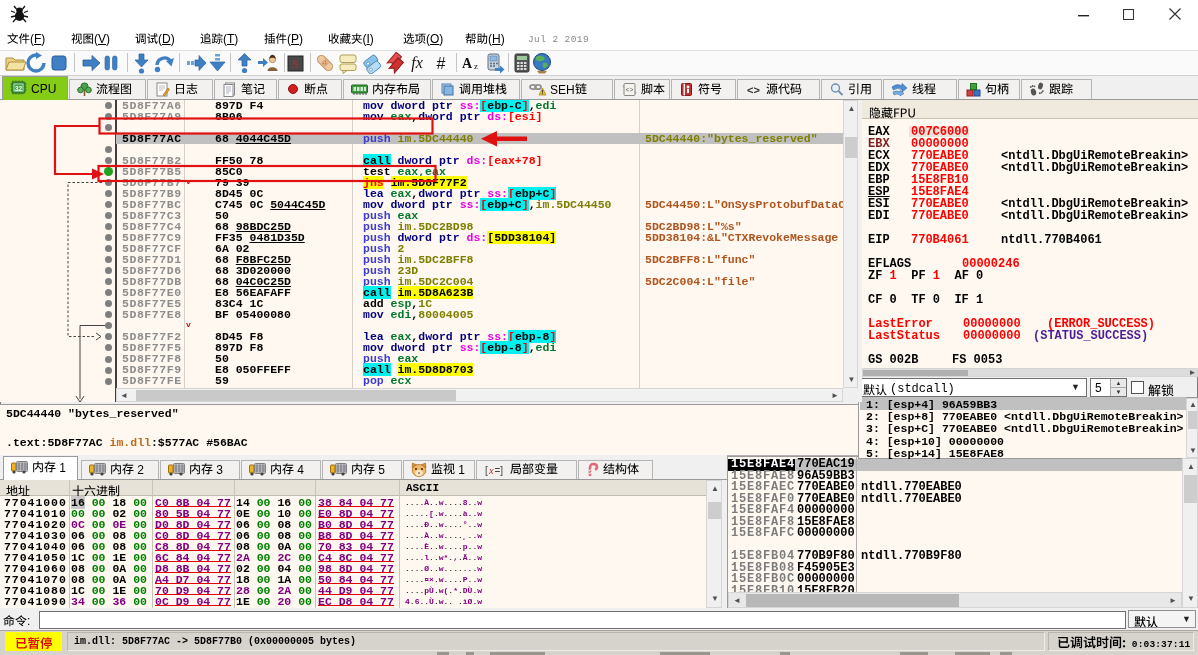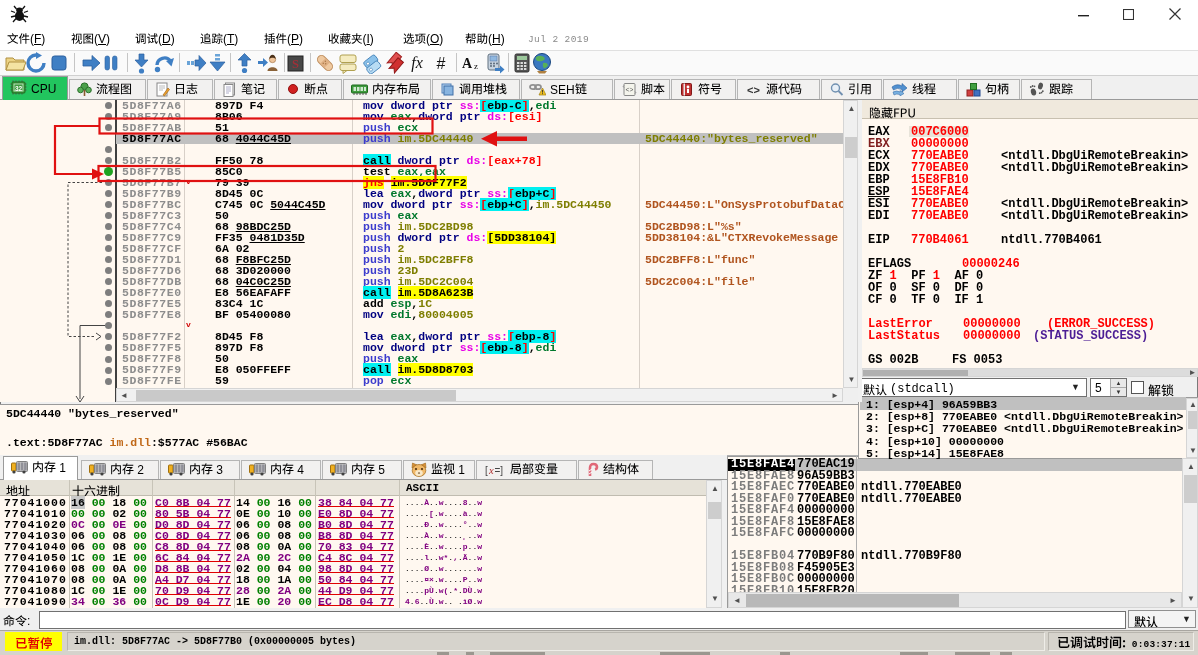--- a/index.html
+++ b/index.html
@@ -195,21 +195,21 @@
     <div style="position:absolute;left:74.3px;top:53px;width:1px;height:19px;background:#c5c5c5"></div>
     <div style="position:absolute;left:127.1px;top:53px;width:1px;height:19px;background:#c5c5c5"></div>
     <div style="position:absolute;left:179.2px;top:53px;width:1px;height:19px;background:#c5c5c5"></div>
     <div style="position:absolute;left:230.0px;top:53px;width:1px;height:19px;background:#c5c5c5"></div>
     <div style="position:absolute;left:283.8px;top:53px;width:1px;height:19px;background:#c5c5c5"></div>
     <div style="position:absolute;left:310.0px;top:53px;width:1px;height:19px;background:#c5c5c5"></div>
     <div style="position:absolute;left:455.5px;top:53px;width:1px;height:19px;background:#c5c5c5"></div>
     <div style="position:absolute;left:508.0px;top:53px;width:1px;height:19px;background:#c5c5c5"></div>
     <div style="position:absolute;left:0;top:76px;width:1198px;height:24px;background:#f0f0f0"></div>
     <div style="position:absolute;left:0;top:99px;width:1198px;height:1px;background:#9a9a9a;z-index:2"></div>
-    <div style="position:absolute;left:2.0px;width:65.5px;background:#22c55e;border:1px solid #9a9a9a;border-bottom:none;top:76px;height:24px;z-index:3;box-sizing:border-box" class="tb">
+    <div style="position:absolute;left:2.0px;width:65.5px;background:#84cc16;border:1px solid #9a9a9a;border-bottom:none;top:76px;height:24px;z-index:3;box-sizing:border-box" class="tb">
       <span style="display:inline-block;vertical-align:middle;margin-right:4px;margin-top:1px"><svg width="17" height="15" viewBox="0 0 17 15">
           <g stroke="#555" stroke-width="1">
             <path d="M3 2 V0.5 M6 2 V0.5 M9 2 V0.5 M12 2 V0.5 M3 13 V14.5 M6 13 V14.5 M9 13 V14.5 M12 13 V14.5 M2 4 H0.5 M2 7 H0.5 M2 10 H0.5 M15 4 H16.5 M15 7 H16.5 M15 10 H16.5"></path>
           </g>
           <rect x="2" y="2" width="13" height="11" rx="1" fill="#3f9b3f" stroke="#1f6b1f"></rect>
           <rect x="4" y="4" width="9" height="7" fill="none" stroke="#d0e8d0" stroke-width="0.8"></rect>
           <text x="8.5" y="10.5" font-family="Liberation Sans" font-size="6.5" font-weight="bold" fill="#fff" text-anchor="middle">32</text>
         </svg></span>
       <span class="tbt">CPU</span>
     </div>
@@ -415,21 +415,20 @@
       </svg>
     </div>
     <div style="position:absolute;left:0;top:100px;width:858px;height:302px;background:#fff8f0"></div>
     <div style="position:absolute;left:115px;top:100px;width:2px;height:302px;background:#404040"></div>
     <div style="position:absolute;left:184px;top:100px;width:1px;height:288px;background:#d8d0c8"></div>
     <div style="position:absolute;left:352px;top:100px;width:1px;height:288px;background:#d8d0c8"></div>
     <div style="position:absolute;left:639px;top:100px;width:1px;height:288px;background:#d8d0c8"></div>
     <div style="position:absolute;left:116px;top:133.1px;width:727px;height:11px;background:#c0c0c0"></div>
     <div class="dr" style="top:99.5px"><span style="position:absolute;left:122px;color:#8d8d8d;letter-spacing:0.55px">5D8F77A6</span><span style="position:absolute;left:215px;color:#000">897D F4</span><span style="position:absolute;left:363px;color:#000"><span style="color:#000080">mov dword ptr </span><span style="color:#e800e8">ss:</span><span style="color:#ff0000;background:#00f0f0">[</span><span style="color:#000;background:#00f0f0">ebp-C</span><span style="color:#ff0000;background:#00f0f0">]</span>,<span style="color:#00782c">edi</span></span></div>
     <div class="dr" style="top:110.5px"><span style="position:absolute;left:122px;color:#8d8d8d;letter-spacing:0.55px">5D8F77A9</span><span style="position:absolute;left:215px;color:#000">8B06</span><span style="position:absolute;left:363px;color:#000"><span style="color:#000080">mov </span><span style="color:#00782c">eax</span>,<span style="color:#000080">dword ptr </span><span style="color:#e800e8">ds:</span><span style="color:#ff0000">[esi]</span></span></div>
-    <div class="dr" style="top:121.5px"><span style="position:absolute;left:122px;color:#8d8d8d;letter-spacing:0.55px">5D8F77AB</span><span style="position:absolute;left:215px;color:#000">51</span><span style="position:absolute;left:363px;color:#000"><span style="color:#3c3ccd">push </span><span style="color:#00782c">ecx</span></span></div>
     <div class="dr" style="top:132.6px"><span style="position:absolute;left:122px;color:#000;letter-spacing:0.55px;font-weight:bold">5D8F77AC</span><span style="position:absolute;left:215px;color:#000">68 <u>4044C45D</u></span><span style="position:absolute;left:363px;color:#000"><span style="color:#3c3ccd">push </span><span style="color:#7e7e00">im.5DC44440</span></span><span style="position:absolute;left:645px;white-space:pre"><span style="color:#7e7e00">5DC44440:"bytes_reserved"</span></span></div>
     <div class="dr" style="top:154.6px"><span style="position:absolute;left:122px;color:#8d8d8d;letter-spacing:0.55px">5D8F77B2</span><span style="position:absolute;left:215px;color:#000">FF50 78</span><span style="position:absolute;left:363px;color:#000"><span style="color:#000;background:#00f0f0">call</span><span style="color:#000080"> dword ptr </span><span style="color:#e800e8">ds:</span><span style="color:#ff0000">[eax+78]</span></span></div>
     <div class="dr" style="top:165.6px"><span style="position:absolute;left:122px;color:#8d8d8d;letter-spacing:0.55px">5D8F77B5</span><span style="position:absolute;left:215px;color:#000">85C0</span><span style="position:absolute;left:363px;color:#000"><span style="color:#000">test </span><span style="color:#00782c">eax,eax</span></span></div>
     <div class="dr" style="top:176.6px"><span style="position:absolute;left:122px;color:#8d8d8d;letter-spacing:0.55px">5D8F77B7</span><span style="position:absolute;left:215px;color:#000">79 39</span><span style="position:absolute;left:363px;color:#000"><span style="color:#ff0000;background:#ffff00">jns</span> <span style="color:#000;background:#ffff00">im.5D8F77F2</span></span></div>
     <div class="dr" style="top:187.7px"><span style="position:absolute;left:122px;color:#8d8d8d;letter-spacing:0.55px">5D8F77B9</span><span style="position:absolute;left:215px;color:#000">8D45 0C</span><span style="position:absolute;left:363px;color:#000"><span style="color:#000080">lea </span><span style="color:#00782c">eax</span>,<span style="color:#000080">dword ptr </span><span style="color:#e800e8">ss:</span><span style="color:#ff0000;background:#00f0f0">[</span><span style="color:#000;background:#00f0f0">ebp+C</span><span style="color:#ff0000;background:#00f0f0">]</span></span></div>
     <div class="dr" style="top:198.7px"><span style="position:absolute;left:122px;color:#8d8d8d;letter-spacing:0.55px">5D8F77BC</span><span style="position:absolute;left:215px;color:#000">C745 0C <u>5044C45D</u></span><span style="position:absolute;left:363px;color:#000"><span style="color:#000080">mov dword ptr </span><span style="color:#e800e8">ss:</span><span style="color:#ff0000;background:#00f0f0">[</span><span style="color:#000;background:#00f0f0">ebp+C</span><span style="color:#ff0000;background:#00f0f0">]</span>,<span style="color:#7e7e00">im.5DC44450</span></span><span style="position:absolute;left:645px;white-space:pre"><span style="color:#b0541e">5DC44450:L"OnSysProtobufDataC</span></span></div>
     <div class="dr" style="top:209.7px"><span style="position:absolute;left:122px;color:#8d8d8d;letter-spacing:0.55px">5D8F77C3</span><span style="position:absolute;left:215px;color:#000">50</span><span style="position:absolute;left:363px;color:#000"><span style="color:#3c3ccd">push </span><span style="color:#00782c">eax</span></span></div>
     <div class="dr" style="top:220.7px"><span style="position:absolute;left:122px;color:#8d8d8d;letter-spacing:0.55px">5D8F77C4</span><span style="position:absolute;left:215px;color:#000">68 <u>98BDC25D</u></span><span style="position:absolute;left:363px;color:#000"><span style="color:#3c3ccd">push </span><span style="color:#7e7e00">im.5DC2BD98</span></span><span style="position:absolute;left:645px;white-space:pre"><span style="color:#b0541e">5DC2BD98:L"%s"</span></span></div>
     <div class="dr" style="top:231.7px"><span style="position:absolute;left:122px;color:#8d8d8d;letter-spacing:0.55px">5D8F77C9</span><span style="position:absolute;left:215px;color:#000">FF35 <u>0481D35D</u></span><span style="position:absolute;left:363px;color:#000"><span style="color:#3c3ccd">push </span><span style="color:#000080">dword ptr </span><span style="color:#e800e8">ds:</span><span style="color:#000;background:#ffff00">[5DD38104]</span></span><span style="position:absolute;left:645px;white-space:pre"><span style="color:#b0541e">5DD38104:&amp;L"CTXRevokeMessage</span></span></div>
     <div class="dr" style="top:242.8px"><span style="position:absolute;left:122px;color:#8d8d8d;letter-spacing:0.55px">5D8F77CF</span><span style="position:absolute;left:215px;color:#000">6A 02</span><span style="position:absolute;left:363px;color:#000"><span style="color:#3c3ccd">push </span><span style="color:#7e7e00">2</span></span></div>
@@ -552,23 +551,20 @@
       <span style="position:absolute;left:868px;color:#000;white-space:pre">EIP</span>
       <span style="position:absolute;left:911px;color:#ff0000;white-space:pre">770B4061</span>
       <span style="position:absolute;left:1001px;color:#000;white-space:pre">ntdll.770B4061</span>
     </div>
     <div class="rr" style="top:258.0px">
       <span style="position:absolute;left:868px;color:#000;white-space:pre">EFLAGS</span>
       <span style="position:absolute;left:962px;color:#ff0000;white-space:pre">00000246</span>
     </div>
     <div class="rr" style="top:270.0px">
       <span style="position:absolute;left:868px;color:#000;white-space:pre">ZF <span style="color:#ff0000">1</span>  PF <span style="color:#ff0000">1</span>  AF 0</span>
-    </div>
-    <div class="rr" style="top:282.0px">
-      <span style="position:absolute;left:868px;color:#000;white-space:pre">OF 0  SF 0  DF 0</span>
     </div>
     <div class="rr" style="top:294.0px">
       <span style="position:absolute;left:868px;color:#000;white-space:pre">CF 0  TF 0  IF 1</span>
     </div>
     <div class="rr" style="top:318.0px">
       <span style="position:absolute;left:868px;color:#ff0000;white-space:pre">LastError</span>
       <span style="position:absolute;left:963px;color:#ff0000;white-space:pre">00000000</span>
       <span style="position:absolute;left:1047px;color:#ff0000;white-space:pre">(ERROR_SUCCESS)</span>
     </div>
     <div class="rr" style="top:330.0px">

